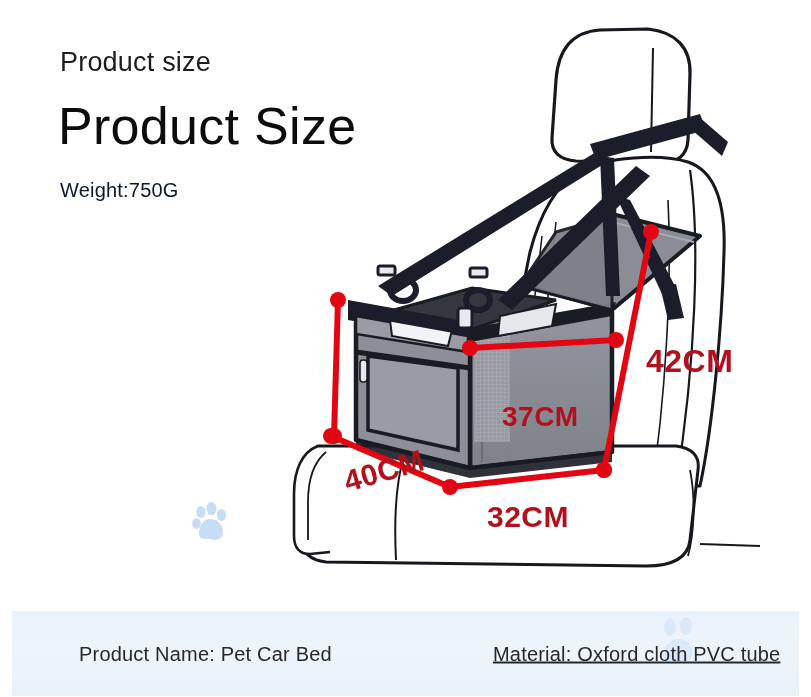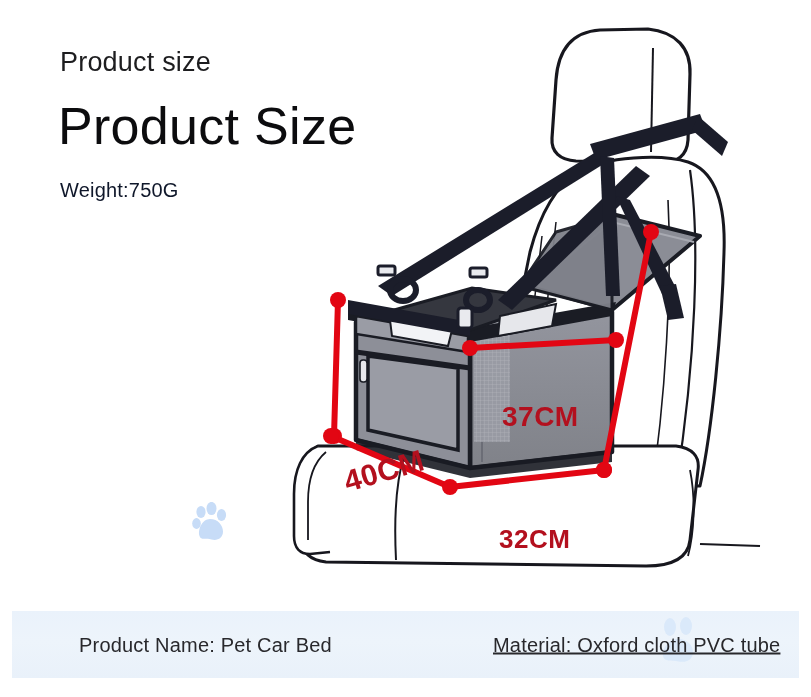--- a/index.html
+++ b/index.html
@@ -70,33 +70,33 @@
     color: #b3101e;
     font-weight: 700;
     letter-spacing: 0.5px;
     white-space: nowrap;
     font-family: "Liberation Sans", sans-serif;
   }
   .dim-22  { left: 236px; top: 358px; font-size: 32px; }
   .dim-37  { left: 502px; top: 359px; font-size: 28px; margin-top: 42px; }
   .dim-42  { left: 646px; top: 343px; font-size: 32px; }
   .dim-40  { left: 340px; top: 466px; font-size: 30px; transform: rotate(-16deg); transform-origin: left top; }
-  .dim-32  { left: 487px; top: 524px; font-size: 26px; margin-left: 12px; }
+  .dim-32  { left: 487px; top: 500px; font-size: 30px; }
 
   
   .paw-mark { position: absolute; }
   .paw-a { left: 190px; top: 502px; }
 
   
   #footer-band {
     position: absolute;
     left: 12px;
     top: 611px;
     width: 787px;
-    height: 67px;
+    height: 85px;
     background: linear-gradient(180deg, #eaf2fb 0%, #edf4fb 45%, #e9f1fa 100%);
     overflow: hidden;
   }
   .footer-text {
     position: absolute;
     top: 50%;
     transform: translateY(-50%);
     font-size: 20px;
     color: #28282c;
     font-weight: 400;
@@ -247,20 +247,21 @@
       <line x1="331" y1="436" x2="450" y2="487"></line>
       <circle cx="331" cy="436" r="8" stroke="none"></circle>
       <circle cx="450" cy="487" r="8" stroke="none"></circle>
 
       <line x1="450" y1="487" x2="604" y2="470"></line>
       <circle cx="604" cy="470" r="8" stroke="none"></circle>
     </g>
   </svg>
 
   <div class="dim-label dim-37">37CM</div>
+  <div class="dim-label dim-42">42CM</div>
   <div class="dim-label dim-40">40CM</div>
   <div class="dim-label dim-32">32CM</div>
 
   <svg class="paw-mark paw-a" width="40" height="44" viewBox="0 0 40 44">
     <g fill="#c7dcf7">
       <ellipse cx="11" cy="10" rx="4.6" ry="6"></ellipse>
       <ellipse cx="21.5" cy="6.5" rx="5" ry="6.6"></ellipse>
       <ellipse cx="31.5" cy="13" rx="4.6" ry="6"></ellipse>
       <ellipse cx="6.5" cy="21.5" rx="4.3" ry="5.4"></ellipse>
       <path d="M20 17 C28 17 33 23.5 33 29.5 C33 36 27.5 39 21.5 37.5

